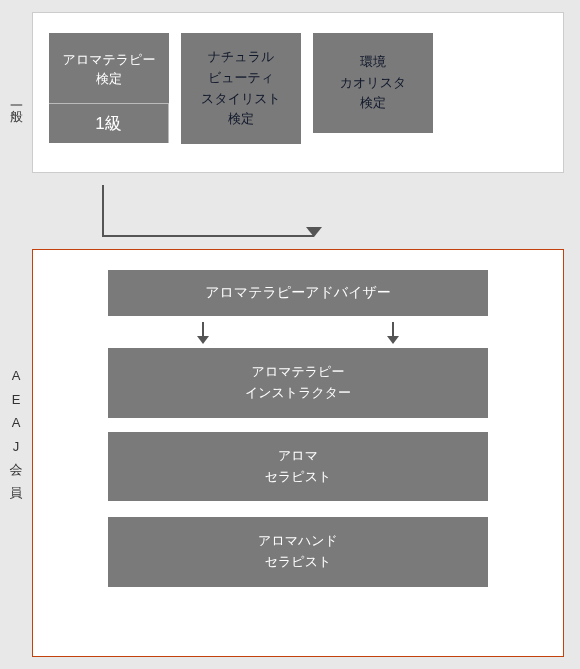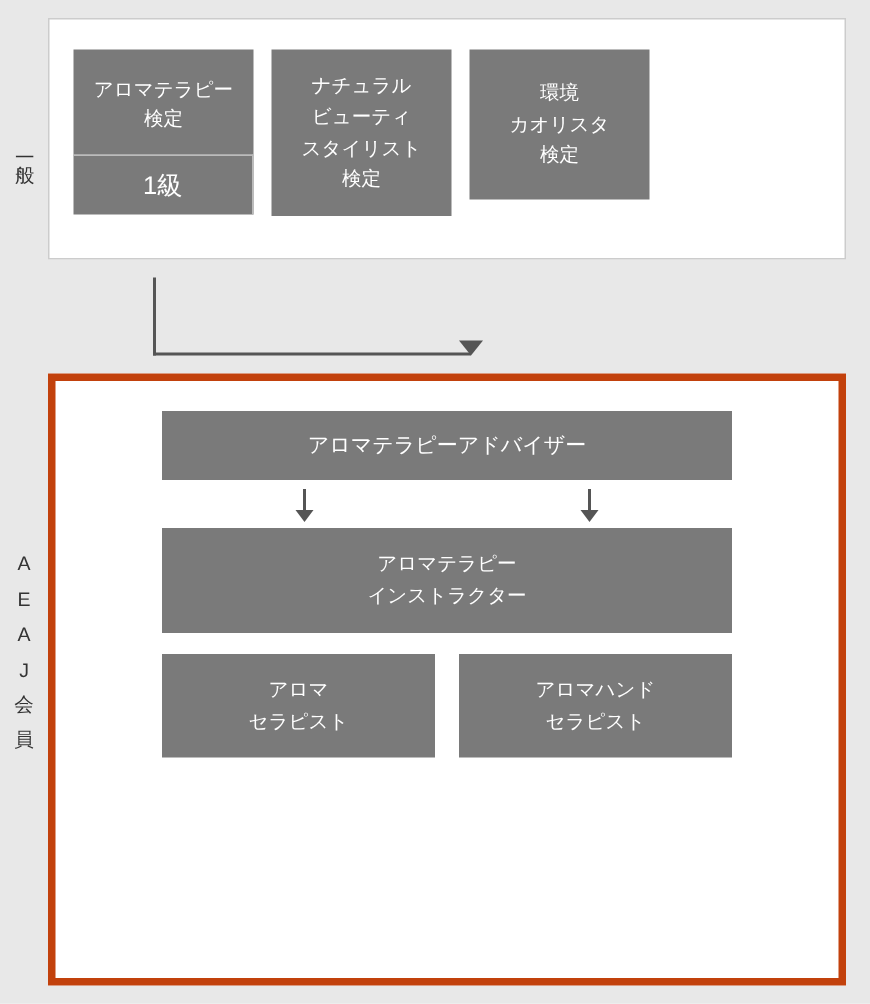--- a/index.html
+++ b/index.html
@@ -70,21 +70,21 @@
       text-align: center;
       font-size: 17px;
       padding: 8px 0;
       border-top: 1px solid #bbb;
     }
     .card-sub:first-child {
       border-right: 1px solid #bbb;
     }
     .card-simple {
       background: #7a7a7a;
-      color: #ffffff;
+      color: #0f172a;
       text-align: center;
       font-size: 13px;
       padding: 14px 12px 14px 12px;
       line-height: 1.6;
       min-width: 120px;
       min-height: 100px;
       display: flex;
       align-items: center;
       justify-content: center;
     }
@@ -92,21 +92,21 @@
     .connector-area {
       display: flex;
       justify-content: center;
       align-items: flex-start;
       height: 56px;
       position: relative;
     }
     
     .aeaj-section {
       background: #fff;
-      border: 5px solid #c2410c;
+      border: 1px solid #c2410c;
       padding: 20px 16px 24px 16px;
       flex: 1;
     }
     .aeaj-content {
       display: flex;
       flex-direction: column;
       align-items: center;
       gap: 0;
     }
     .advisor-card {
@@ -159,20 +159,21 @@
       font-size: 13px;
       padding: 14px 8px;
       line-height: 1.6;
       min-height: 64px;
       display: flex;
       align-items: center;
       justify-content: center;
     }
     .two-col-cards-bottom {
       display: flex;
+      flex-direction: column;
       width: 100%;
       max-width: 380px;
       gap: 16px;
       margin-top: 14px;
     }
     .vert-text {
       writing-mode: vertical-rl;
       text-orientation: upright;
       letter-spacing: 2px;
       font-size: 13px;

